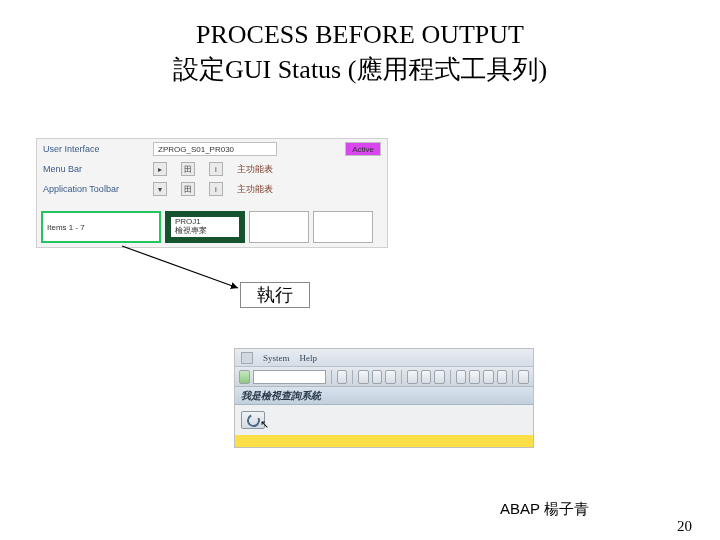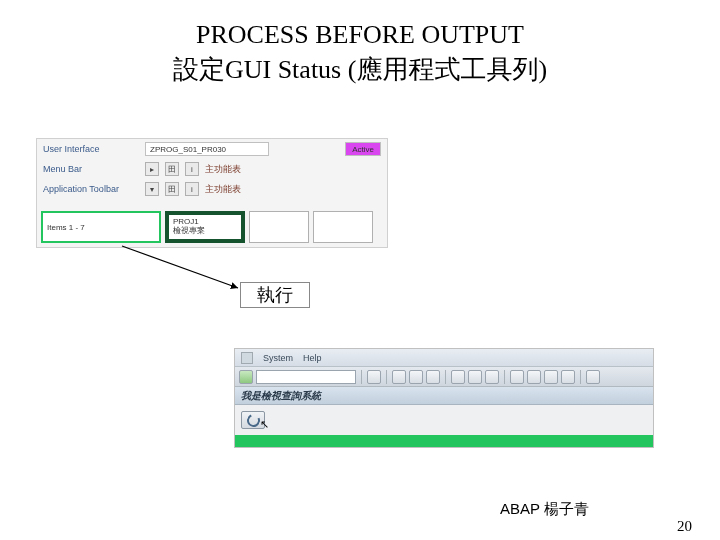--- a/index.html
+++ b/index.html
@@ -33,21 +33,21 @@
     border: 1px solid #d0d0d0;
     font-family: Arial, sans-serif;
     font-size: 9px;
     color: #2b4a7a;
   }
   .row {
     display: flex;
     align-items: center;
     height: 20px;
     padding: 0 6px;
-    gap: 6px;
+    gap: 14px;
   }
   .lbl { width: 96px; color: #3a5a8a; }
   .val-box {
     background: #fff;
     border: 1px solid #c0c0c0;
     height: 14px;
     padding: 0 4px;
     display: inline-flex;
     align-items: center;
     font-size: 8px;
@@ -92,21 +92,21 @@
     border: 2px solid #22c55e;
     width: 120px;
     font-size: 8px;
     color: #333;
     padding: 2px 4px;
     display: flex;
     align-items: center;
   }
   .proj-box {
     background: #fff;
-    border: 4px solid #14532d;
+    border: 6px solid #14532d;
     width: 80px;
     font-size: 8px;
     color: #333;
     padding: 2px 4px;
     display: flex;
     flex-direction: column;
     justify-content: center;
     line-height: 1.1;
   }
   .blank-box {
@@ -139,25 +139,25 @@
     display: flex;
     align-items: center;
     justify-content: center;
   }
 
   
   .panel-lower {
     position: absolute;
     left: 234px;
     top: 348px;
-    width: 420px;
+    width: 300px;
     height: 100px;
-    background: #22c55e;
+    background: #fde047;
     border: 1px solid #c0c0c0;
-    font-family: Liberation Sans, sans-serif;
+    font-family: Liberation Serif, serif;
   }
   .menu-bar {
     height: 18px;
     background: linear-gradient(#e8edf3, #d6dde6);
     border-bottom: 1px solid #b8c0c8;
     display: flex;
     align-items: center;
     gap: 10px;
     padding: 0 6px;
     font-size: 9px;

